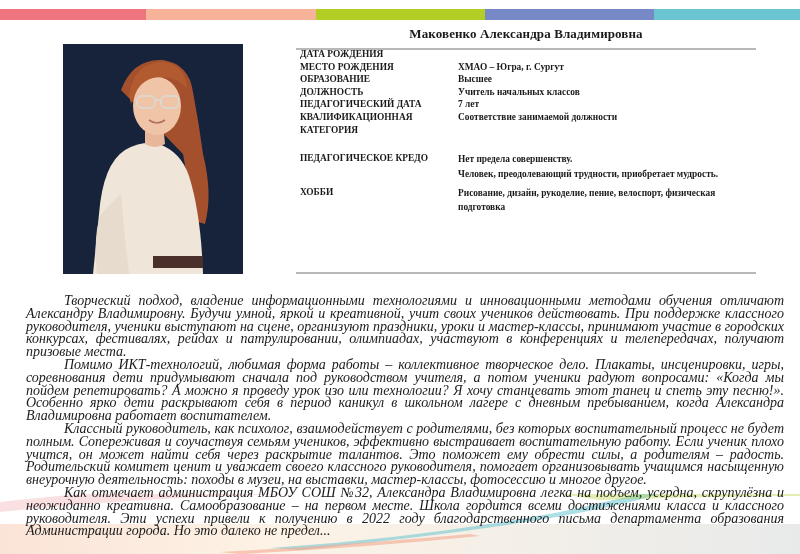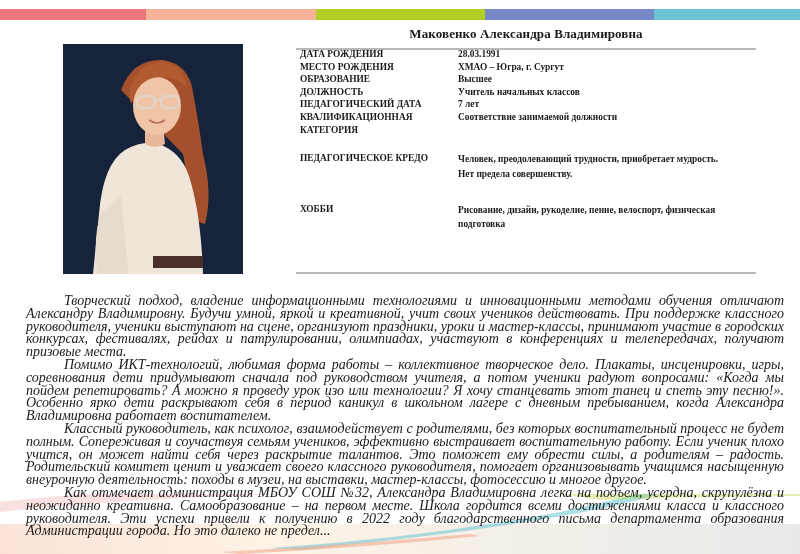--- a/index.html
+++ b/index.html
@@ -82,23 +82,20 @@
     <rect x="90" y="212" width="50" height="12" fill="#4b2f2a"></rect>
   </svg>
 </div>
 
 <div class="name-title">Маковенко Александра Владимировна</div>
 <div class="rule" style="top:48px;"></div>
 
 <div class="info">
   <div class="info-row">
     <div class="info-label">ДАТА РОЖДЕНИЯ</div>
-    <div class="info-value">
-        <span class="vline">28.03.1991</span>
-      </div>
   </div>
   <div class="info-row">
     <div class="info-label">МЕСТО РОЖДЕНИЯ</div>
     <div class="info-value">
         <span class="vline">ХМАО – Югра,  г. Сургут</span>
       </div>
   </div>
   <div class="info-row">
     <div class="info-label">ОБРАЗОВАНИЕ</div>
     <div class="info-value">
@@ -119,25 +116,25 @@
   </div>
   <div class="info-row">
     <div class="info-label" style="width:158px;padding-right:20px;">КВАЛИФИКАЦИОННАЯ КАТЕГОРИЯ</div>
     <div class="info-value">
         <span class="vline">Соответствие занимаемой должности</span>
       </div>
   </div>
   <div class="info-row" style="margin-top:16px;">
     <div class="info-label">ПЕДАГОГИЧЕСКОЕ КРЕДО</div>
     <div class="info-value" style="line-height:15px;">
+      <span class="vline">Нет предела совершенству.</span>
       <span class="vline">Человек, преодолевающий трудности, приобретает мудрость.</span>
-      <span class="vline">Нет предела совершенству.</span>
     </div>
   </div>
-  <div class="info-row" style="margin-top:21px;">
+  <div class="info-row" style="margin-top:4px;">
     <div class="info-label">ХОББИ</div>
     <div class="info-value" style="padding-right:10px;line-height:14px;">
         <span class="vline">Рисование, дизайн, рукоделие, пение, велоспорт, физическая подготовка</span>
       </div>
   </div>
 </div>
 <div class="rule" style="top:272px;"></div>
 
 <div class="bio">
   <p>Творческий подход, владение информационными технологиями и инновационными методами обучения отличают Александру Владимировну. Будучи умной, яркой и креативной, учит своих учеников действовать. При поддержке классного руководителя, ученики выступают на сцене, организуют праздники, уроки и мастер-классы, принимают участие в городских конкурсах, фестивалях, рейдах и патрулировании, олимпиадах, участвуют в конференциях и телепередачах, получают призовые места.</p>

